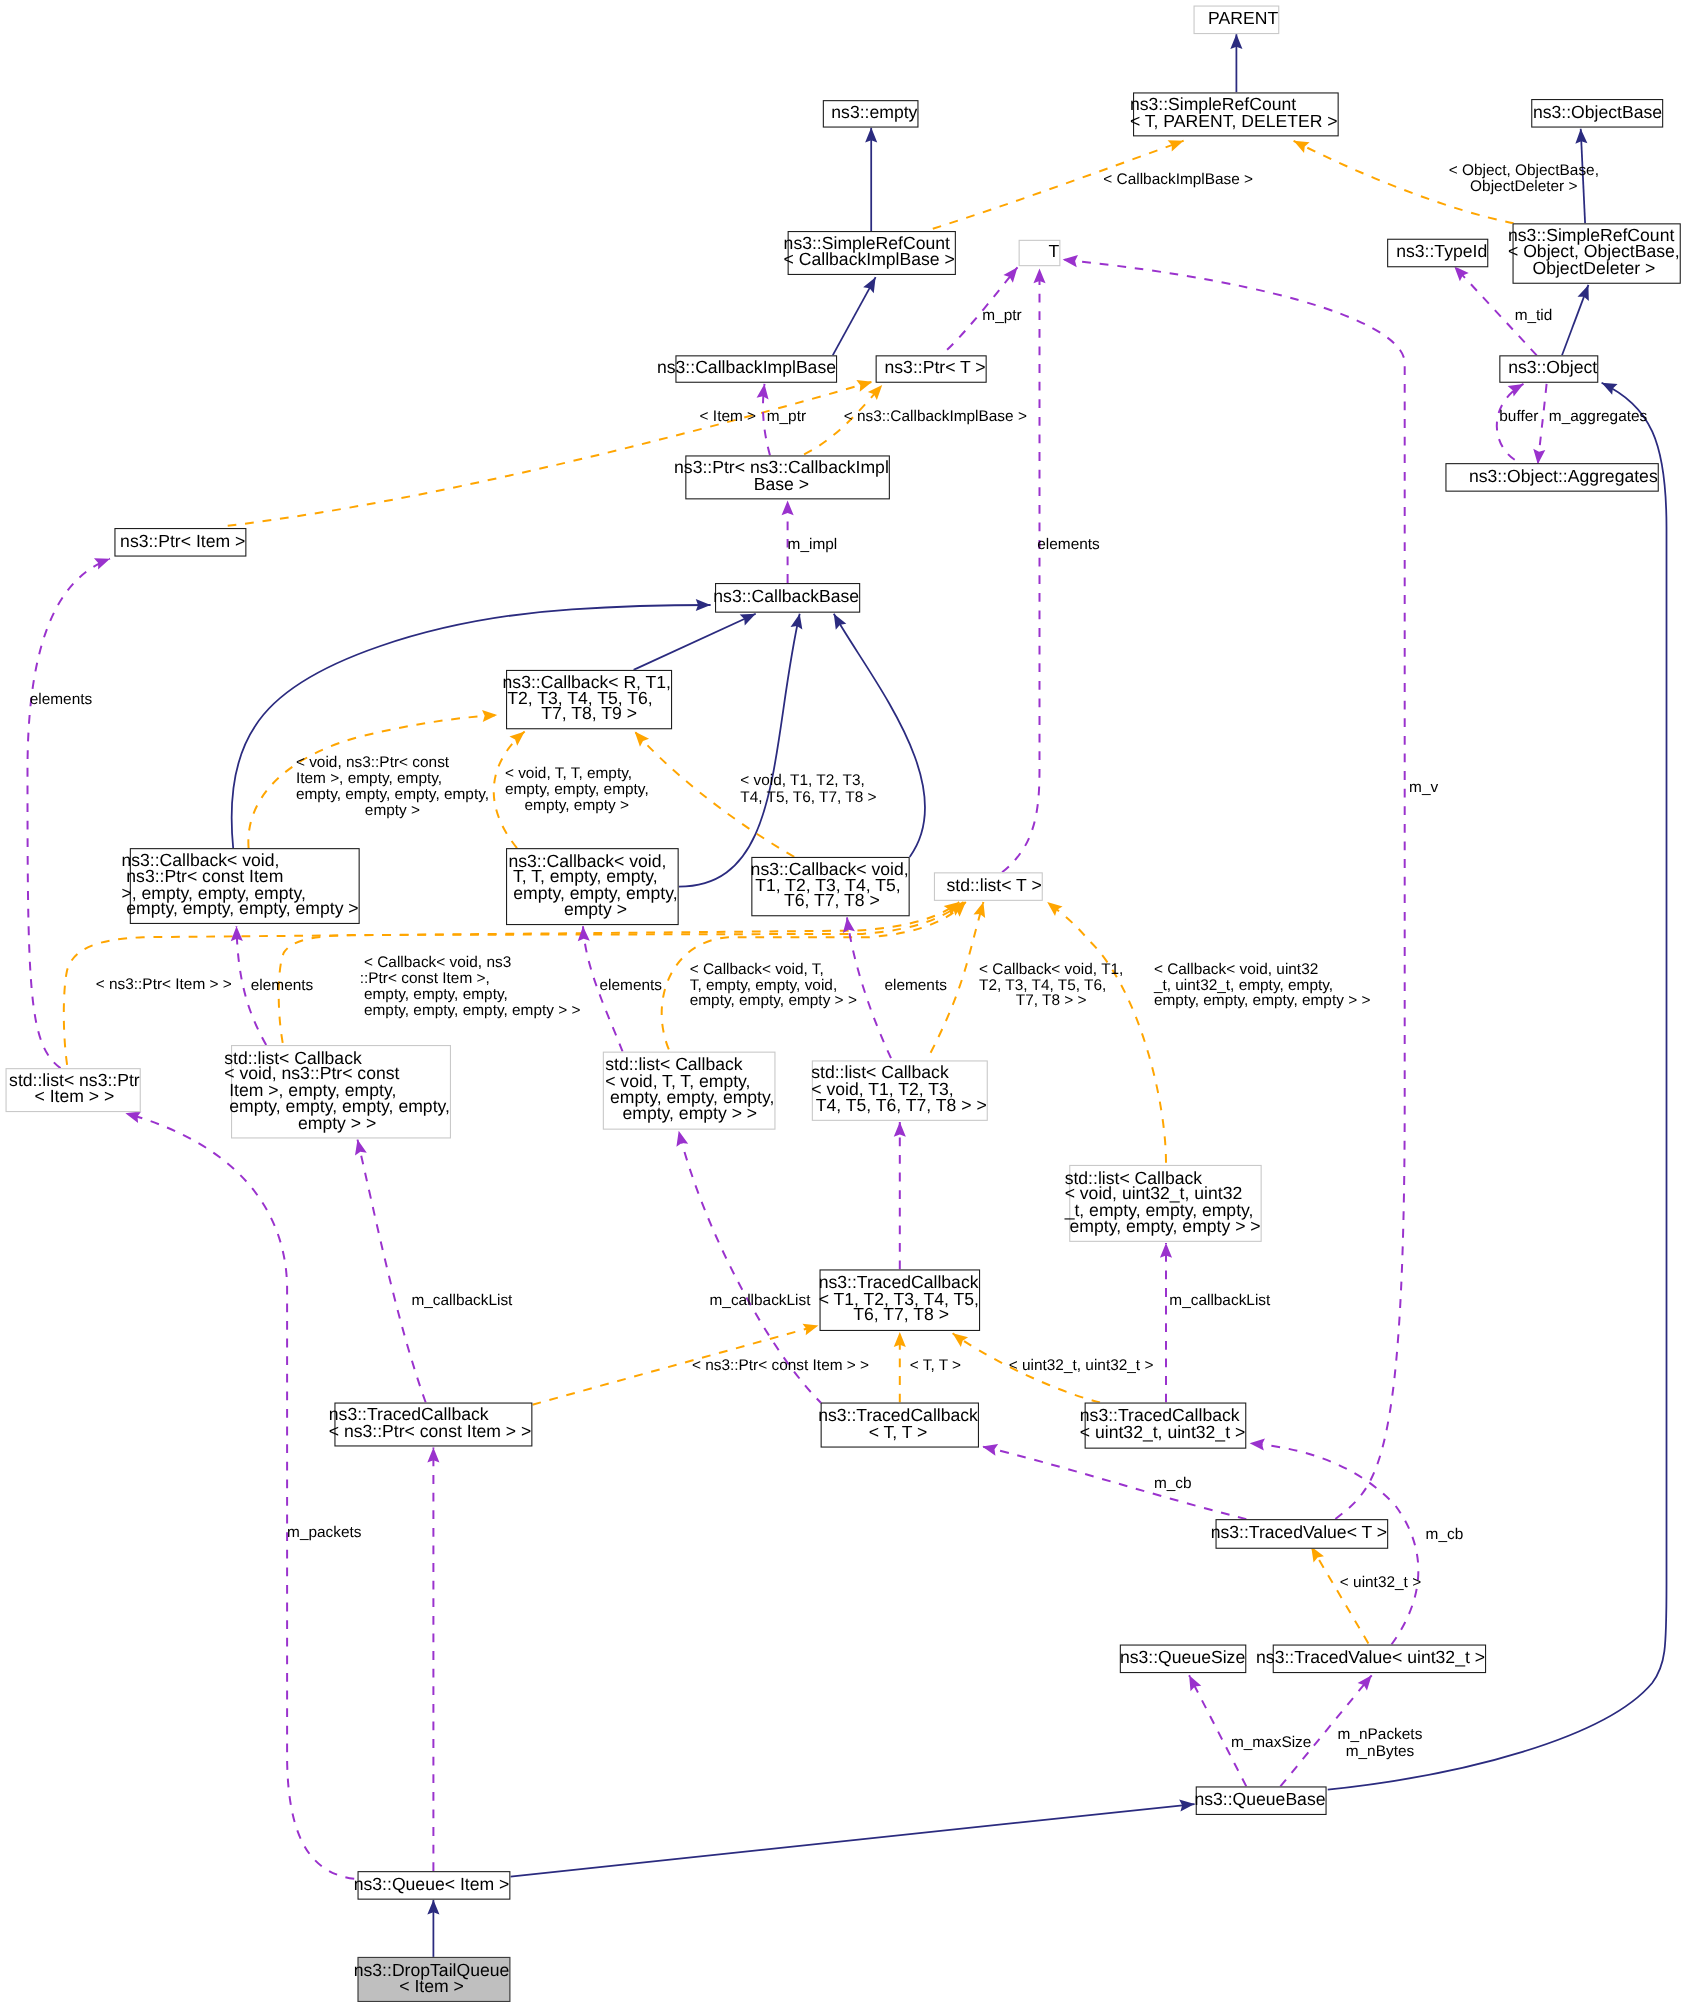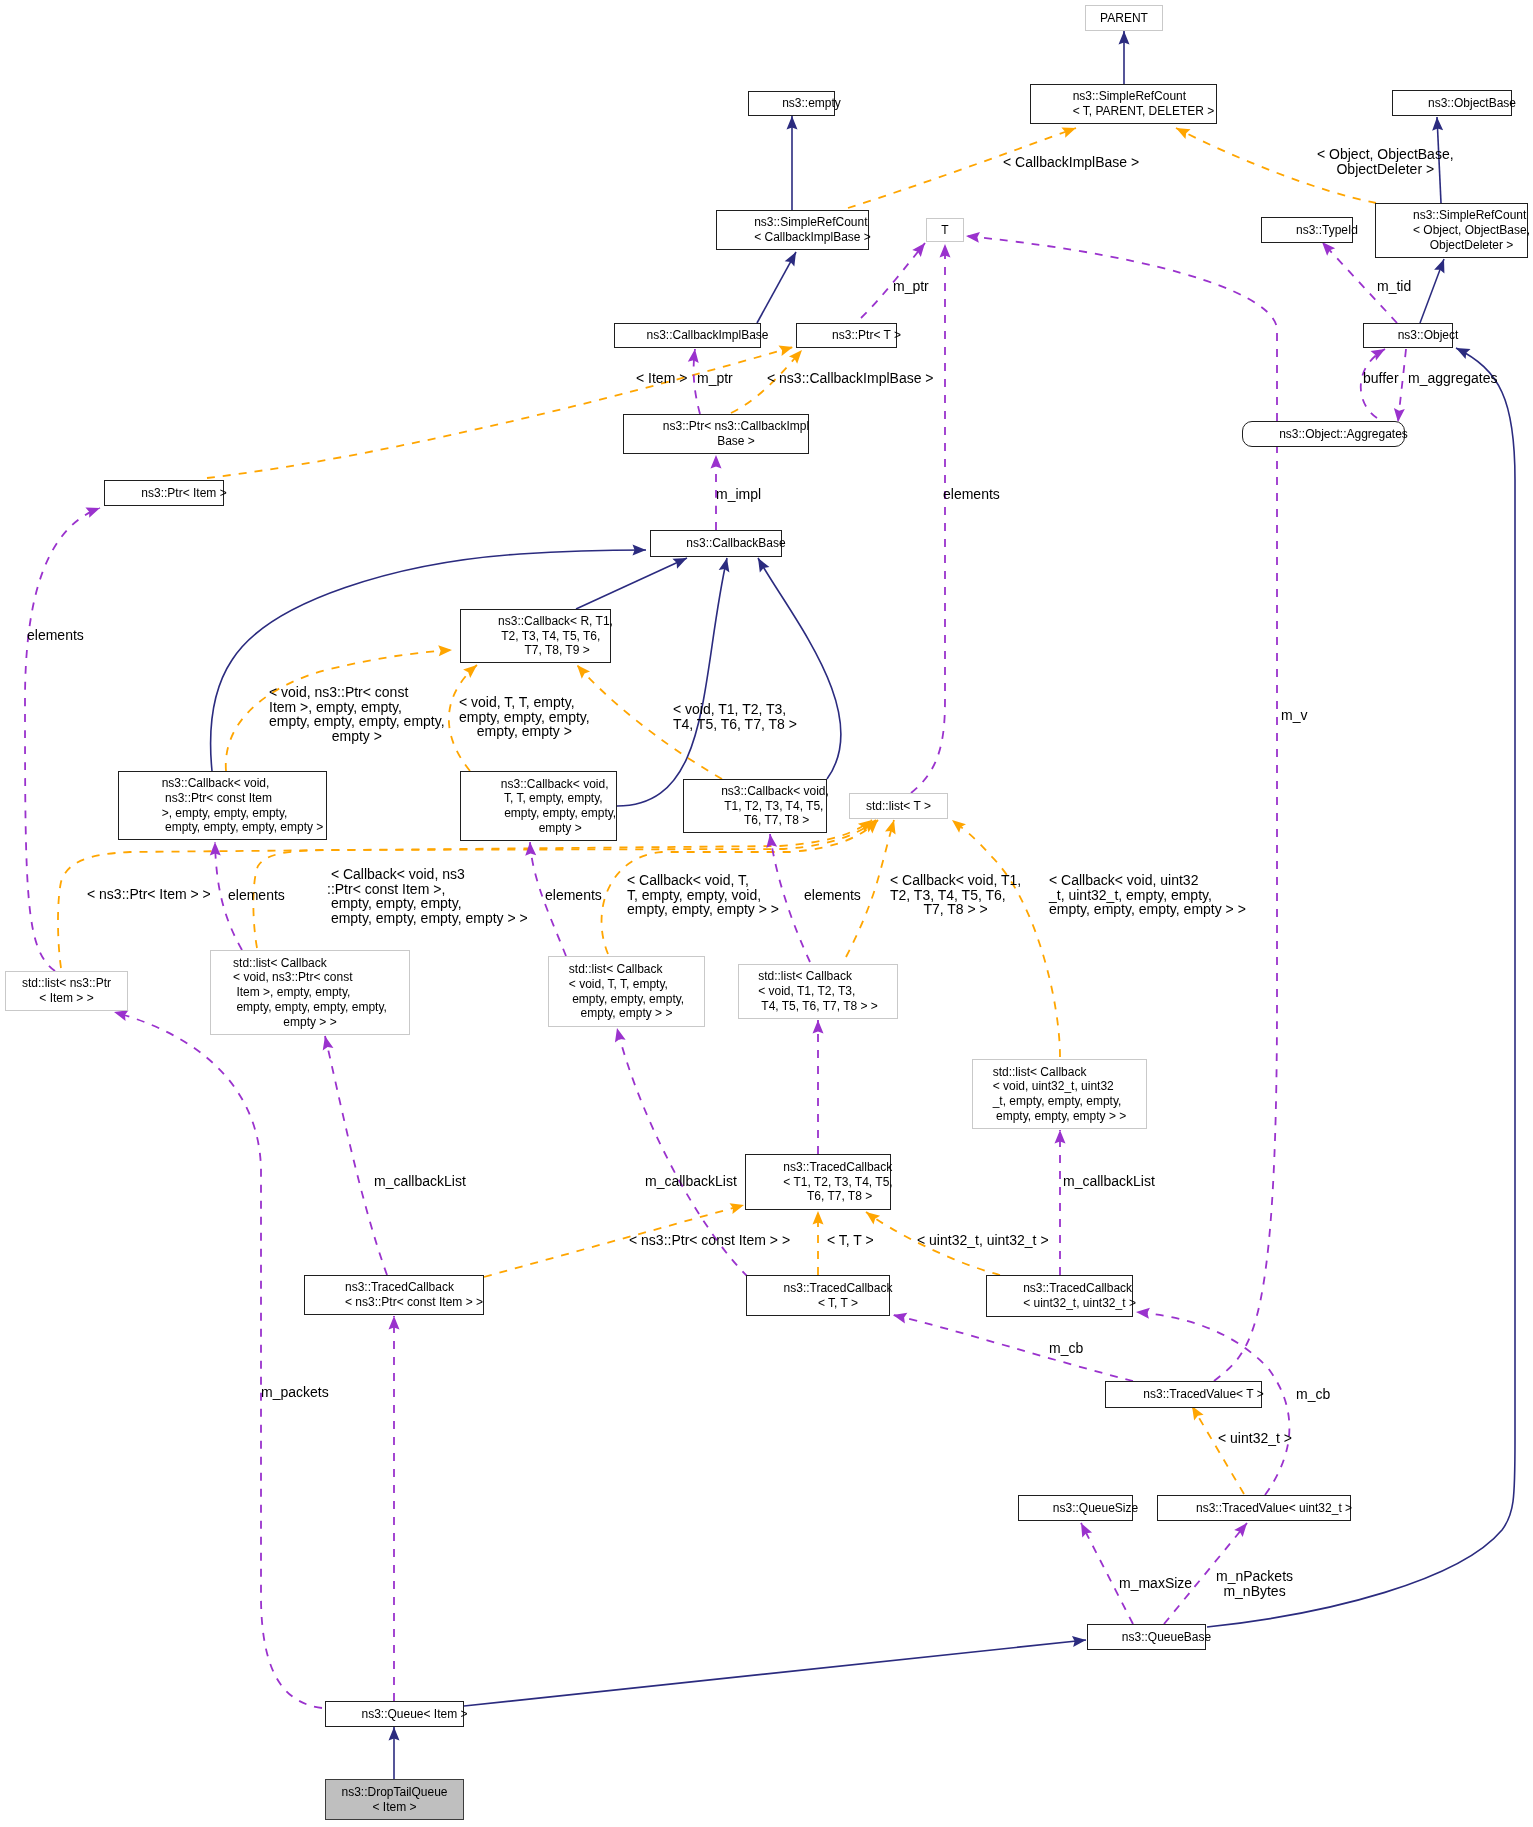--- a/index.html
+++ b/index.html
@@ -1,21 +1,21 @@
 <!DOCTYPE html>
 <html><head>
 <meta charset="utf-8">
 <title>ns3::DropTailQueue&lt; Item &gt; collaboration diagram</title>
 <style>
   html,body{margin:0;padding:0;background:#ffffff;}
   #diagram{position:relative;width:1533px;height:1827px;background:#ffffff;overflow:hidden;
     font-family:"Liberation Sans",sans-serif;font-size:14px;-webkit-font-smoothing:antialiased;}
   #edge-layer{position:absolute;left:0;top:0;width:1533px;height:1827px;pointer-events:none;}
-  .node{position:absolute;box-sizing:border-box;display:flex;align-items:center;justify-content:center;
-    text-align:center;font-size:12px;line-height:14.7px;color:#000000;white-space:pre;}
+  .node{position:absolute;box-sizing:border-box;display:flex;align-items:center;justify-content:flex-end;
+    text-align:center;font-size:16px;line-height:14.7px;color:#000000;white-space:pre;}
   .node .node-text{text-align:left;}
   .node-text .tl,.node-text .tl-last{display:block;white-space:pre;}
   .node-text .tl-last{text-align:center;}
   .node-doc{border:1.3px solid #1f1f1f;background:#ffffff;padding-left:40px;}
   .node-undoc{border:1px solid #c9c9c9;background:#ffffff;}
   .node-this{border:1.4px solid #3d3d3d;background:#bfbfbf;}
   .node-text{display:inline-block;}
   .edge-label{position:absolute;display:inline-block;font-size:14px;line-height:14.7px;color:#000000;white-space:pre;
     text-align:left;}
   .edge-label .tl,.edge-label .tl-last{display:block;white-space:pre;}
@@ -93,21 +93,21 @@
 <div class="node node-doc" style="left:748px;top:91px;width:87px;height:25px;"><span class="node-text"><span class="tl-last">ns3::empty</span></span></div>
 <div class="node node-doc" style="left:1392px;top:90px;width:120px;height:26px;"><span class="node-text"><span class="tl-last">ns3::ObjectBase</span></span></div>
 <div class="node node-doc" style="left:716px;top:210px;width:153px;height:40px;"><span class="node-text"><span class="tl">ns3::SimpleRefCount</span><span class="tl-last">&lt; CallbackImplBase &gt;</span></span></div>
 <div class="node node-undoc" style="left:926px;top:218px;width:38px;height:24px;"><span class="node-text"><span class="tl-last">T</span></span></div>
 <div class="node node-doc" style="left:1261px;top:217px;width:92px;height:26px;"><span class="node-text"><span class="tl-last">ns3::TypeId</span></span></div>
 <div class="node node-doc" style="left:1375px;top:203px;width:153px;height:55px;"><span class="node-text"><span class="tl">ns3::SimpleRefCount</span><span class="tl">&lt; Object, ObjectBase,</span><span class="tl-last">ObjectDeleter &gt;</span></span></div>
 <div class="node node-doc" style="left:614px;top:323px;width:147px;height:25px;"><span class="node-text"><span class="tl-last">ns3::CallbackImplBase</span></span></div>
 <div class="node node-doc" style="left:796px;top:323px;width:101px;height:25px;"><span class="node-text"><span class="tl-last">ns3::Ptr&lt; T &gt;</span></span></div>
 <div class="node node-doc" style="left:1363px;top:323px;width:90px;height:25px;"><span class="node-text"><span class="tl-last">ns3::Object</span></span></div>
 <div class="node node-doc" style="left:623px;top:414px;width:186px;height:40px;"><span class="node-text"><span class="tl">ns3::Ptr&lt; ns3::CallbackImpl</span><span class="tl-last">Base &gt;</span></span></div>
-<div class="node node-doc" style="left:1242px;top:421px;width:163px;height:26px;border-radius:10px;"><span class="node-text"><span class="tl-last">ns3::Object::Aggregates</span></span></div>
+<div class="node node-doc" style="left:1314px;top:421px;width:194px;height:26px;"><span class="node-text"><span class="tl-last">ns3::Object::Aggregates</span></span></div>
 <div class="node node-doc" style="left:104px;top:480px;width:120px;height:26px;"><span class="node-text"><span class="tl-last">ns3::Ptr&lt; Item &gt;</span></span></div>
 <div class="node node-doc" style="left:650px;top:530px;width:132px;height:27px;"><span class="node-text"><span class="tl-last">ns3::CallbackBase</span></span></div>
 <div class="node node-doc" style="left:460px;top:609px;width:151px;height:54px;"><span class="node-text"><span class="tl">ns3::Callback&lt; R, T1,</span><span class="tl"> T2, T3, T4, T5, T6,</span><span class="tl-last"> T7, T8, T9 &gt;</span></span></div>
 <div class="node node-doc" style="left:118px;top:771px;width:209px;height:69px;"><span class="node-text"><span class="tl">ns3::Callback&lt; void,</span><span class="tl"> ns3::Ptr&lt; const Item</span><span class="tl">&gt;, empty, empty, empty,</span><span class="tl-last"> empty, empty, empty, empty &gt;</span></span></div>
 <div class="node node-doc" style="left:460px;top:771px;width:157px;height:70px;"><span class="node-text"><span class="tl">ns3::Callback&lt; void,</span><span class="tl"> T, T, empty, empty,</span><span class="tl"> empty, empty, empty,</span><span class="tl-last"> empty &gt;</span></span></div>
 <div class="node node-doc" style="left:683px;top:779px;width:144px;height:54px;"><span class="node-text"><span class="tl">ns3::Callback&lt; void,</span><span class="tl"> T1, T2, T3, T4, T5,</span><span class="tl-last"> T6, T7, T8 &gt;</span></span></div>
 <div class="node node-undoc" style="left:849px;top:793px;width:99px;height:26px;"><span class="node-text"><span class="tl-last">std::list&lt; T &gt;</span></span></div>
 <div class="node node-undoc" style="left:5px;top:971px;width:123px;height:40px;"><span class="node-text"><span class="tl">std::list&lt; ns3::Ptr</span><span class="tl-last">&lt; Item &gt; &gt;</span></span></div>
 <div class="node node-undoc" style="left:210px;top:950px;width:200px;height:85px;"><span class="node-text"><span class="tl">std::list&lt; Callback</span><span class="tl">&lt; void, ns3::Ptr&lt; const</span><span class="tl"> Item &gt;, empty, empty,</span><span class="tl"> empty, empty, empty, empty,</span><span class="tl-last">empty &gt; &gt;</span></span></div>
 <div class="node node-undoc" style="left:548px;top:956px;width:157px;height:71px;"><span class="node-text"><span class="tl">std::list&lt; Callback</span><span class="tl">&lt; void, T, T, empty,</span><span class="tl"> empty, empty, empty,</span><span class="tl-last">empty, empty &gt; &gt;</span></span></div>

